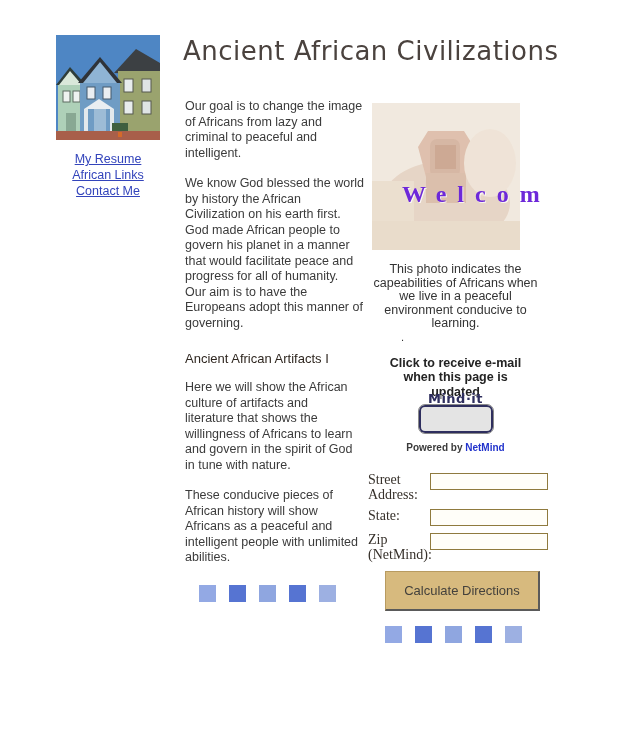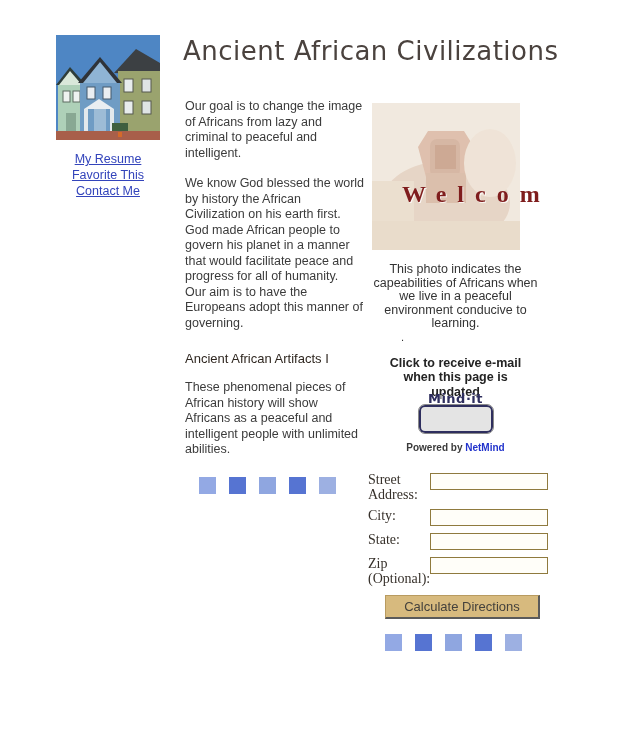--- a/index.html
+++ b/index.html
@@ -27,21 +27,21 @@
   .squares-row.left-squares{margin-left:14px;}
   .squares-row.right-squares{margin-left:17px;margin-top:15px;}
   .sq{width:17px;height:17px;display:inline-block;}
 
   
   .right-col{position:absolute;left:368px;top:103px;width:182px;}
   .photo-wrap{position:relative;margin-left:4px;width:148px;height:147px;}
   .sphinx{display:block;width:148px;height:147px;}
   .welcom{position:absolute;left:30px;top:78px;white-space:nowrap;
           font-family:"Liberation Serif",serif;font-weight:bold;font-size:24px;
-          letter-spacing:11px;color:#7f1d1d;text-shadow:1px 1px 0 rgba(255,255,255,.8);}
+          letter-spacing:11px;color:#6d28d9;text-shadow:1px 1px 0 rgba(255,255,255,.8);}
   .caption{margin-top:13px;width:175px;text-align:center;white-space:pre-line;
            font-size:12.5px;line-height:13.5px;color:#333;}
   .stray-dot{width:175px;margin-top:2px;padding-left:33px;font-size:11px;line-height:8px;
              color:#333;}
   .update-notice{width:175px;text-align:center;white-space:pre-line;font-weight:bold;
                  font-size:12.5px;line-height:14.5px;color:#232323;margin-top:15px;}
   .badge-wrap{width:175px;display:flex;justify-content:center;margin-top:5px;}
   .mindit{width:74px;height:28px;background:#e4e4e4;border:1px solid #8a8a8a;
           border-radius:7px;display:flex;flex-direction:column;align-items:center;
           justify-content:center;box-shadow:inset 0 0 0 2px #2e2e5e;cursor:pointer;gap:40px;}
@@ -53,21 +53,21 @@
   .powered{width:175px;text-align:center;margin-top:8px;font-size:10px;font-weight:bold;
            color:#3a3a3a;}
   .powered a{color:#2233cc;text-decoration:none;cursor:pointer;}
 
   
   .dir-form{margin-top:19px;width:182px;font-family:"Liberation Serif",serif;}
   .form-row{display:flex;align-items:flex-start;margin-bottom:6px;}
   .form-label{width:62px;font-size:14px;line-height:15px;color:#36302a;flex:none;}
   .form-row input{width:112px;height:15px;border:1px solid #8f7a3e;background:#fffef9;
                   font-size:12px;padding:0 2px;margin-top:1px;}
-  .calc-btn{display:block;margin:9px 0 0 17px;width:155px;height:24px;
+  .calc-btn{display:block;margin:9px 0 0 17px;width:155px;height:40px;
             background:#d7ba7e;border:1px solid #b89b60;
             border-right:2px solid #5a5a5a;border-bottom:2px solid #5a5a5a;
             font-family:"Liberation Sans",sans-serif;font-size:13px;color:#44413c;
             text-align:center;cursor:pointer;}
 </style>
 </head>
 <body>
 
 <div class="page">
 
@@ -98,21 +98,21 @@
       <rect x="38" y="74" width="12" height="26" fill="#9dbcd6"></rect>
       <rect x="28" y="74" width="4" height="26" fill="#e2e8ec"></rect>
       <rect x="54" y="74" width="4" height="26" fill="#e2e8ec"></rect>
 
       <rect x="56" y="88" width="16" height="10" fill="#3f5f3f"></rect>
       <rect x="0" y="96" width="104" height="9" fill="#a85f4a"></rect>
       <rect x="62" y="97" width="4" height="5" fill="#d46a2a"></rect>
     </svg>
     <nav class="navlinks">
       <a>My Resume</a>
-      <a>Favorite This</a>
+      <a>African Links</a>
       <a>Contact Me</a>
     </nav>
   </aside>
 
   <h1 class="title">Ancient African Civilizations</h1>
 
   <div class="left-col">
     <p class="para">Our goal is to change the image
 of Africans from lazy and
 criminal to peaceful and
@@ -121,21 +121,27 @@
 by history the African
 Civilization on his earth first.
 God made African people to
 govern his planet in a manner
 that would facilitate peace and
 progress for all of humanity.
 Our aim is to have the
 Europeans adopt this manner of
 governing.</p>
     <div class="section-heading">Ancient African Artifacts I</div>
-    <p class="para">These phenomenal pieces of
+    <p class="para">Here we will show the African
+culture of artifacts and
+literature that shows the
+willingness of Africans to learn
+and govern in the spirit of God
+in tune with nature.</p>
+    <p class="para">These conducive pieces of
 African history will show
 Africans as a peaceful and
 intelligent people with unlimited
 abilities.</p>
     <div class="squares-row left-squares">
       <span class="sq" style="background: rgb(147, 169, 228);"></span>
       <span class="sq" style="background: rgb(86, 116, 210);"></span>
       <span class="sq" style="background: rgb(143, 166, 224);"></span>
       <span class="sq" style="background: rgb(86, 116, 210);"></span>
       <span class="sq" style="background: rgb(157, 176, 226);"></span>
@@ -180,29 +186,25 @@
     <div class="powered">
       <span>Powered by </span><a>NetMind</a>
     </div>
 
     <form class="dir-form">
       <div class="form-row">
         <label class="form-label">Street Address:</label>
         <input type="text" value="" style="">
       </div>
       <div class="form-row">
-        <label class="form-label">City:</label>
-        <input type="text" value="" style="">
-      </div>
-      <div class="form-row">
         <label class="form-label">State:</label>
         <input type="text" value="" style="">
       </div>
       <div class="form-row">
-        <label class="form-label">Zip (Optional):</label>
+        <label class="form-label">Zip (NetMind):</label>
         <input type="text" value="" style="">
       </div>
       <button class="calc-btn">Calculate Directions</button>
     </form>
 
     <div class="squares-row right-squares">
       <span class="sq" style="background: rgb(147, 169, 228);"></span>
       <span class="sq" style="background: rgb(86, 116, 210);"></span>
       <span class="sq" style="background: rgb(143, 166, 224);"></span>
       <span class="sq" style="background: rgb(86, 116, 210);"></span>

